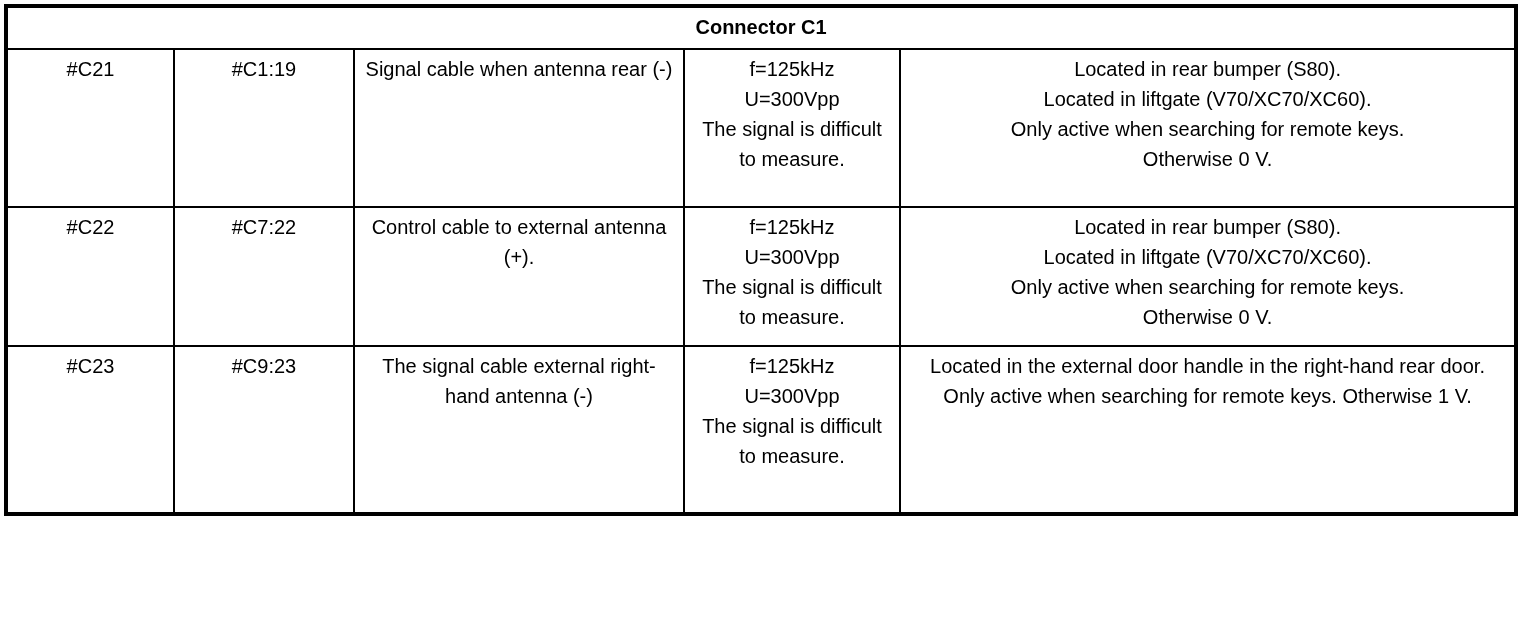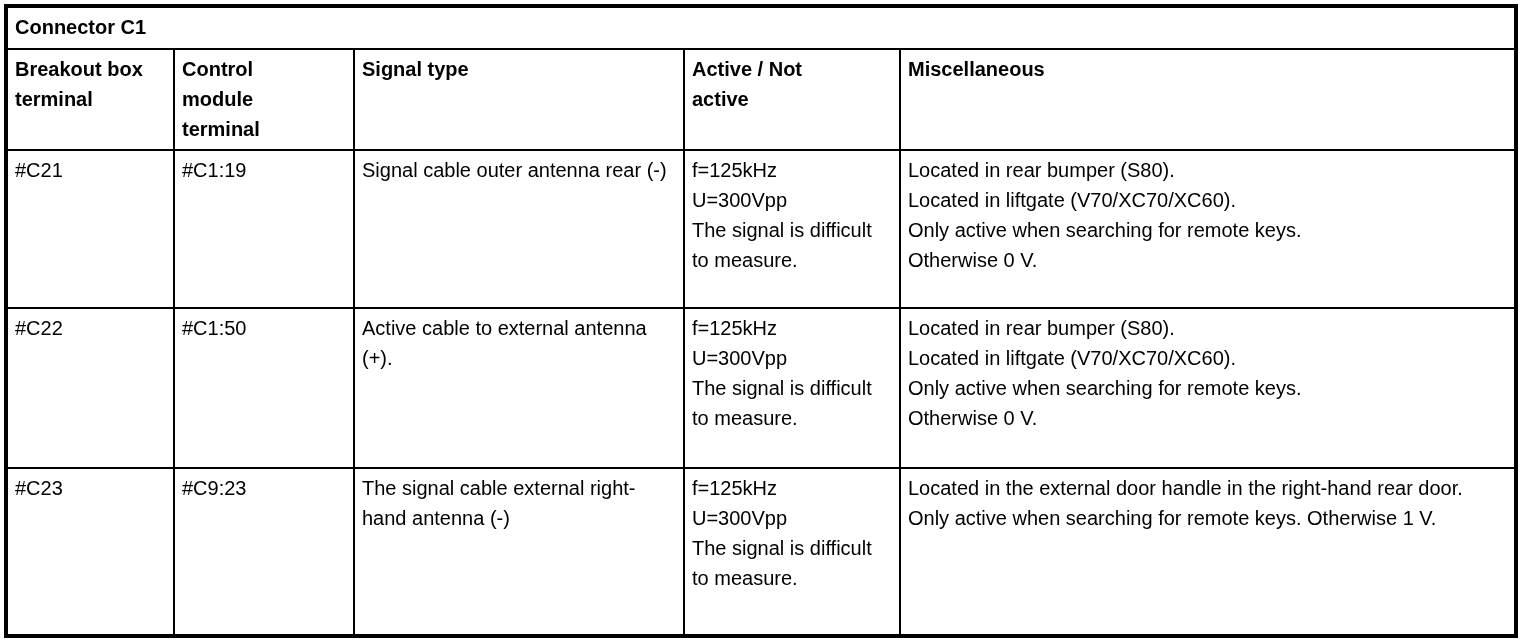--- a/index.html
+++ b/index.html
@@ -20,89 +20,78 @@
     border-collapse: collapse;
     table-layout: fixed;
     width: 1510px;
     margin: 4px;
     border: 4px solid #000000;
   }
   table.spec-table th,
   table.spec-table td {
     border: 2px solid #000000;
     vertical-align: top;
-    text-align: left;
+    text-align: center;
     padding: 4px 7px;
     font-size: 20px;
     line-height: 30px;
     white-space: pre-line;
     overflow: hidden;
   }
   th.title-cell {
     text-align: center;
     vertical-align: middle;
     font-size: 21px;
     font-weight: bold;
     height: 43px;
     padding: 2px 6px;
     white-space: normal;
   }
   tr.header-row th {
     font-weight: bold;
     height: 101px;
   }
   tr.data-row-1 td { height: 158px; }
-  tr.data-row-2 td { height: 160px; }
+  tr.data-row-2 td { height: 139px; }
   tr.data-row-3 td { height: 168px; }
 </style>
 </head>
 <body>
 
 <div class="page">
   <table class="spec-table">
     <colgroup>
       <col style="width:168px">
       <col style="width:180px">
       <col style="width:330px">
       <col style="width:216px">
       <col style="width:616px">
     </colgroup>
     <thead>
       <tr>
         <th class="title-cell" colspan="5">Connector C1</th>
       </tr>
-      <tr class="header-row">
-        <th>Breakout box
-terminal</th>
-        <th>Control
-module
-terminal</th>
-        <th>Signal type</th>
-        <th>Active / Not
-active</th>
-        <th>Miscellaneous</th>
-      </tr>
     </thead>
     <tbody>
       <tr class="data-row-1">
         <td>#C21</td>
         <td>#C1:19</td>
-        <td>Signal cable outer antenna rear (-)</td>
+        <td>Signal cable when antenna rear (-)</td>
         <td>f=125kHz
 U=300Vpp
 The signal is difficult to measure.</td>
         <td>Located in rear bumper (S80).
 Located in liftgate (V70/XC70/XC60).
 Only active when searching for remote keys.
 Otherwise 0 V.</td>
       </tr>
       <tr class="data-row-2">
         <td>#C22</td>
-        <td>#C1:50</td>
-        <td>Active cable to external antenna (+).</td>
+        <td>#C7:22</td>
+        <td>Control cable to external antenna (+).</td>
         <td>f=125kHz
 U=300Vpp
 The signal is difficult to measure.</td>
         <td>Located in rear bumper (S80).
 Located in liftgate (V70/XC70/XC60).
 Only active when searching for remote keys.
 Otherwise 0 V.</td>
       </tr>
       <tr class="data-row-3">
         <td>#C23</td>

